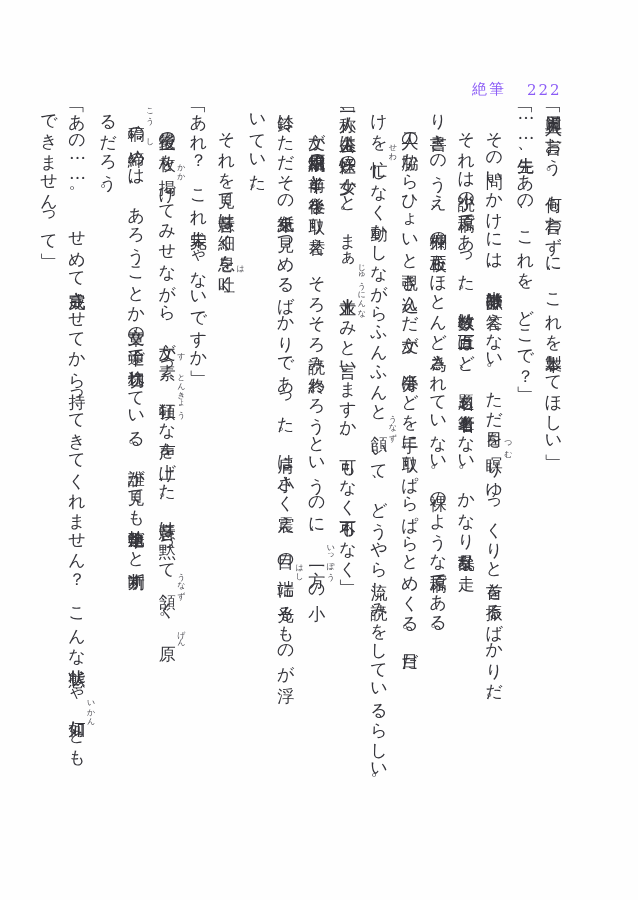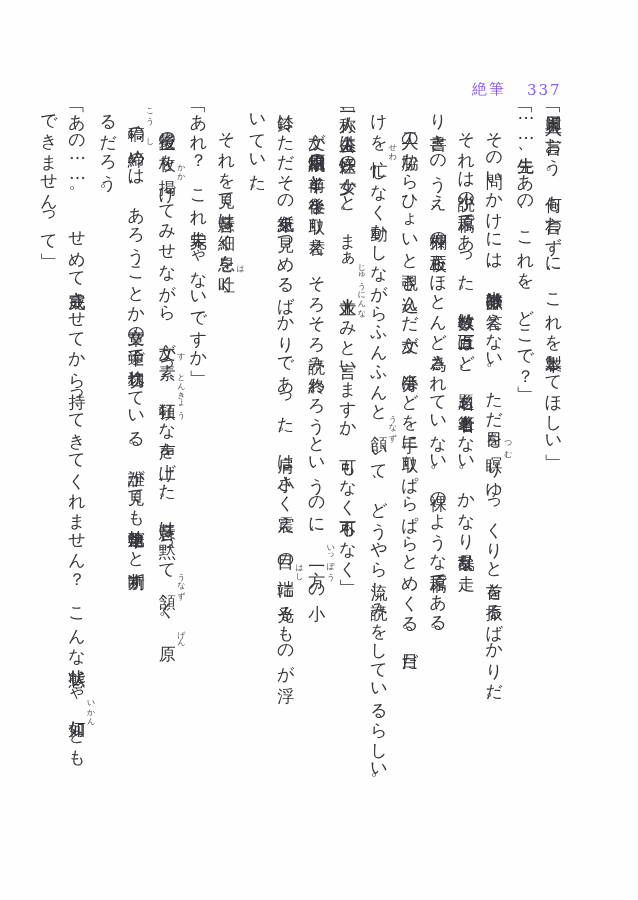--- a/index.html
+++ b/index.html
@@ -78,21 +78,21 @@
     font-family: "DejaVu Serif", "Liberation Serif", serif;
   }
 </style>
 </head>
 <body>
 
 <div class="page">
 
   <header class="running-head">
     <span class="title">絶筆</span>
-    <span class="pagenum">337</span>
+    <span class="pagenum">222</span>
   </header>
 
   <main class="text-block" id="text-block">
       <p class="line">「単刀直入に言おう。何も言わずに、これを製本してほしい」</p>
       <p class="line">「……先生、あの、これを、どこで？」</p>
       <p class="line indent">その問いかけには、半獣教師は答えない。ただ目を<ruby>瞑<rt>つむ</rt></ruby>りゆっくりと首を振るばかりだ。</p>
       <p class="line indent">それは小説の原稿であった。枚数は五百ほど、題名も筆者名もない。かなり乱暴な走</p>
       <p class="line">り書きのうえ、欄外の校正もほとんど為されていない。裸のような原稿である。</p>
       <p class="line indent">二人の脇からひょいと覗き込んだ文が、半分ほどを手に取りぱらぱらとめくる。目だ</p>
       <p class="line">けを<ruby>忙<rt>せわ</rt></ruby>しなく動かしながらふんふんと<ruby>頷<rt>うなず</rt></ruby>いて、どうやら流し読みをしているらしい。</p>

